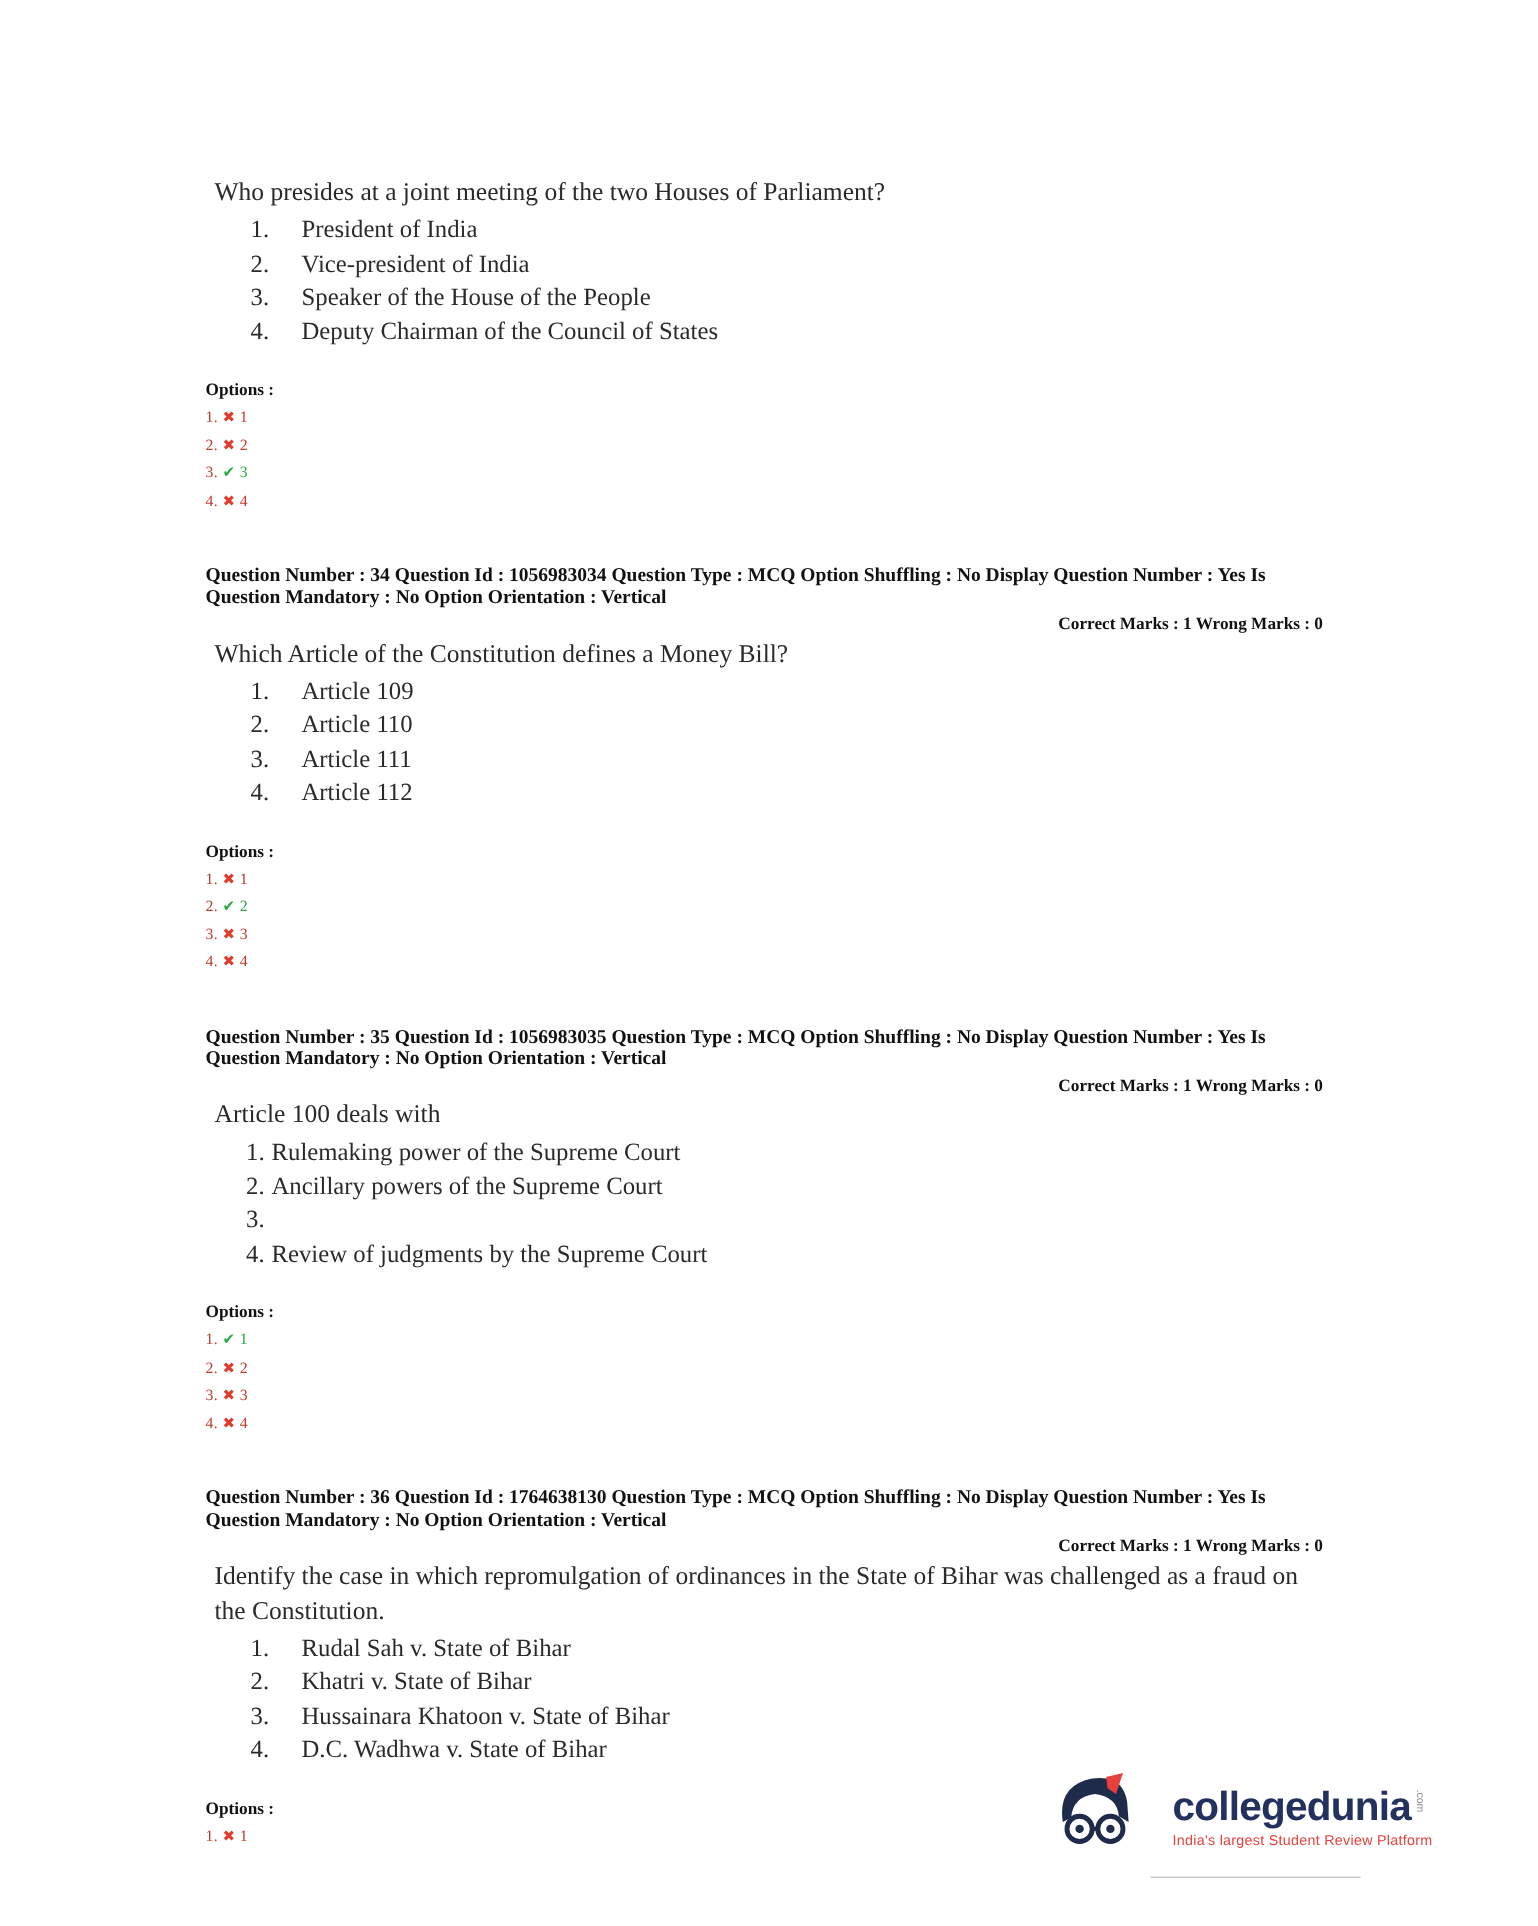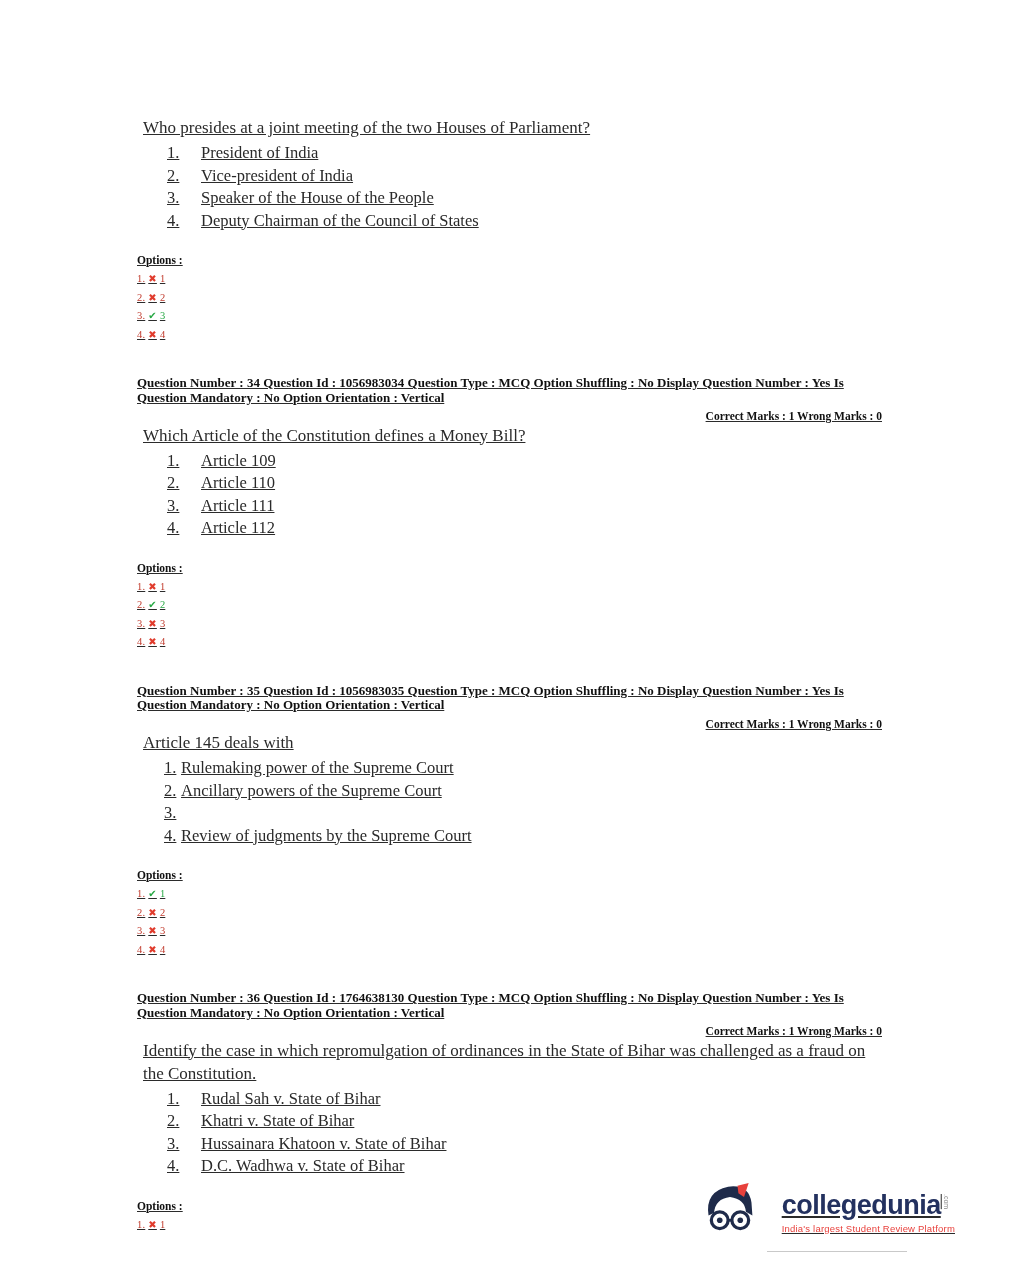--- a/index.html
+++ b/index.html
@@ -9,21 +9,20 @@
     font-family: "Liberation Serif", serif;
     position: relative;
     overflow: hidden;
     color: #2b2b2b;
   }
   .content {
     position: absolute;
     left: 137px;
     top: 116px;
     width: 745px;
-    text-decoration: underline;
   }
   .qtext {
     font-size: 17px;
     color: #2a2a2a;
     margin-left: 6px;
     line-height: 23px;
   }
   .choices { margin: 3px 0 0 30px; }
   .choice { display: flex; font-size: 16.5px; color: #2a2a2a; line-height: 22.5px; }
   .choice .num { width: 34px; flex: 0 0 34px; }
@@ -65,21 +64,20 @@
   }
   .question-block .qtext-after-meta { }
   
   .footer-logo {
     position: absolute;
     right: 70px;
     bottom: 42px;
     display: flex;
     align-items: center;
     gap: 24px;
-    text-decoration: underline;
   }
   .brand-text { display: flex; flex-direction: column; }
   .brand-line { display: flex; align-items: flex-start; }
   .brand-name {
     font-family: "Liberation Sans", sans-serif;
     font-weight: bold;
     font-size: 27px;
     color: #23315f;
     letter-spacing: -0.5px;
     line-height: 28px;
@@ -185,21 +183,21 @@
       </div>
       <div class="opt-row" data-state="wrong">
         <span>4.</span><span class="glyph">✖</span><span class="val">4</span>
       </div>
     </div>
   </div>
 
   <div class="question-block">
     <div class="meta">Question Number : 35 Question Id : 1056983035 Question Type : MCQ Option Shuffling : No Display Question Number : Yes Is Question Mandatory : No Option Orientation : Vertical</div>
     <div class="meta2">Correct Marks : 1 Wrong Marks : 0</div>
-    <div class="qtext qtext-after-meta">Article 145 deals with</div>
+    <div class="qtext qtext-after-meta">Article 100 deals with</div>
     <div class="choices tight">
       <div class="choice">
         <span class="num">1.</span>
         <span>Rulemaking power of the Supreme Court</span>
       </div>
       <div class="choice">
         <span class="num">2.</span>
         <span>Ancillary powers of the Supreme Court</span>
       </div>
       <div class="choice">

